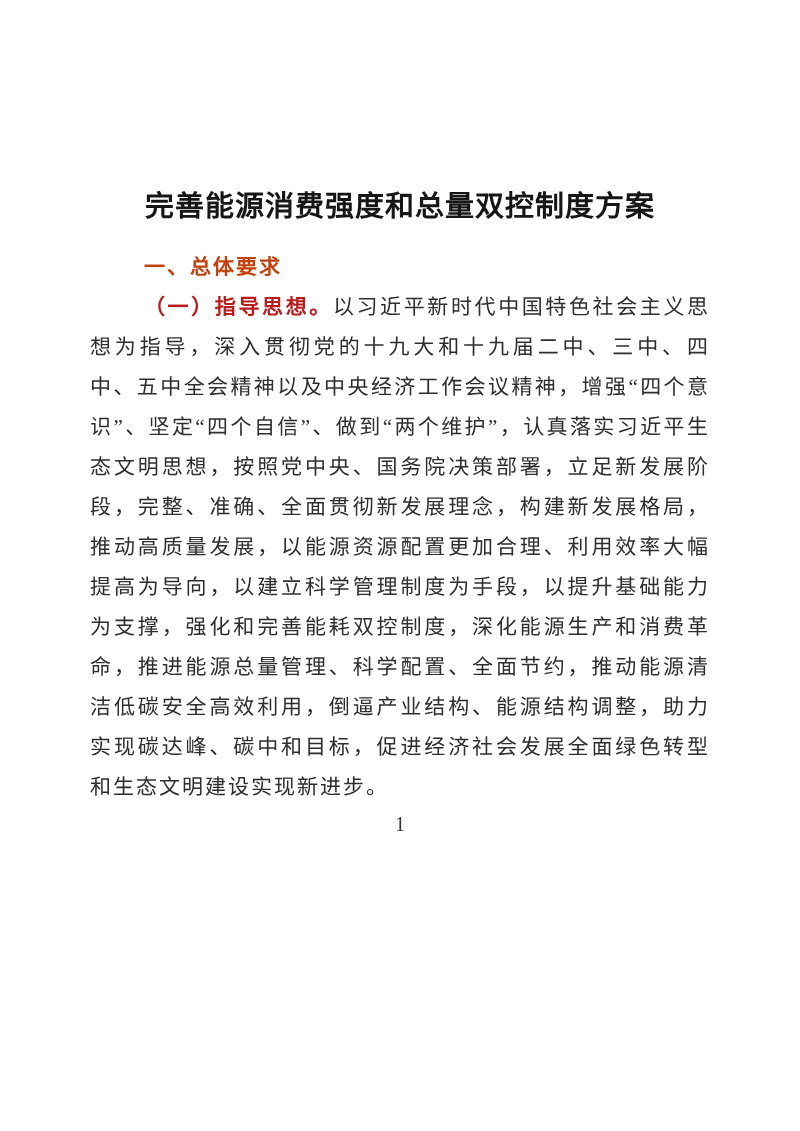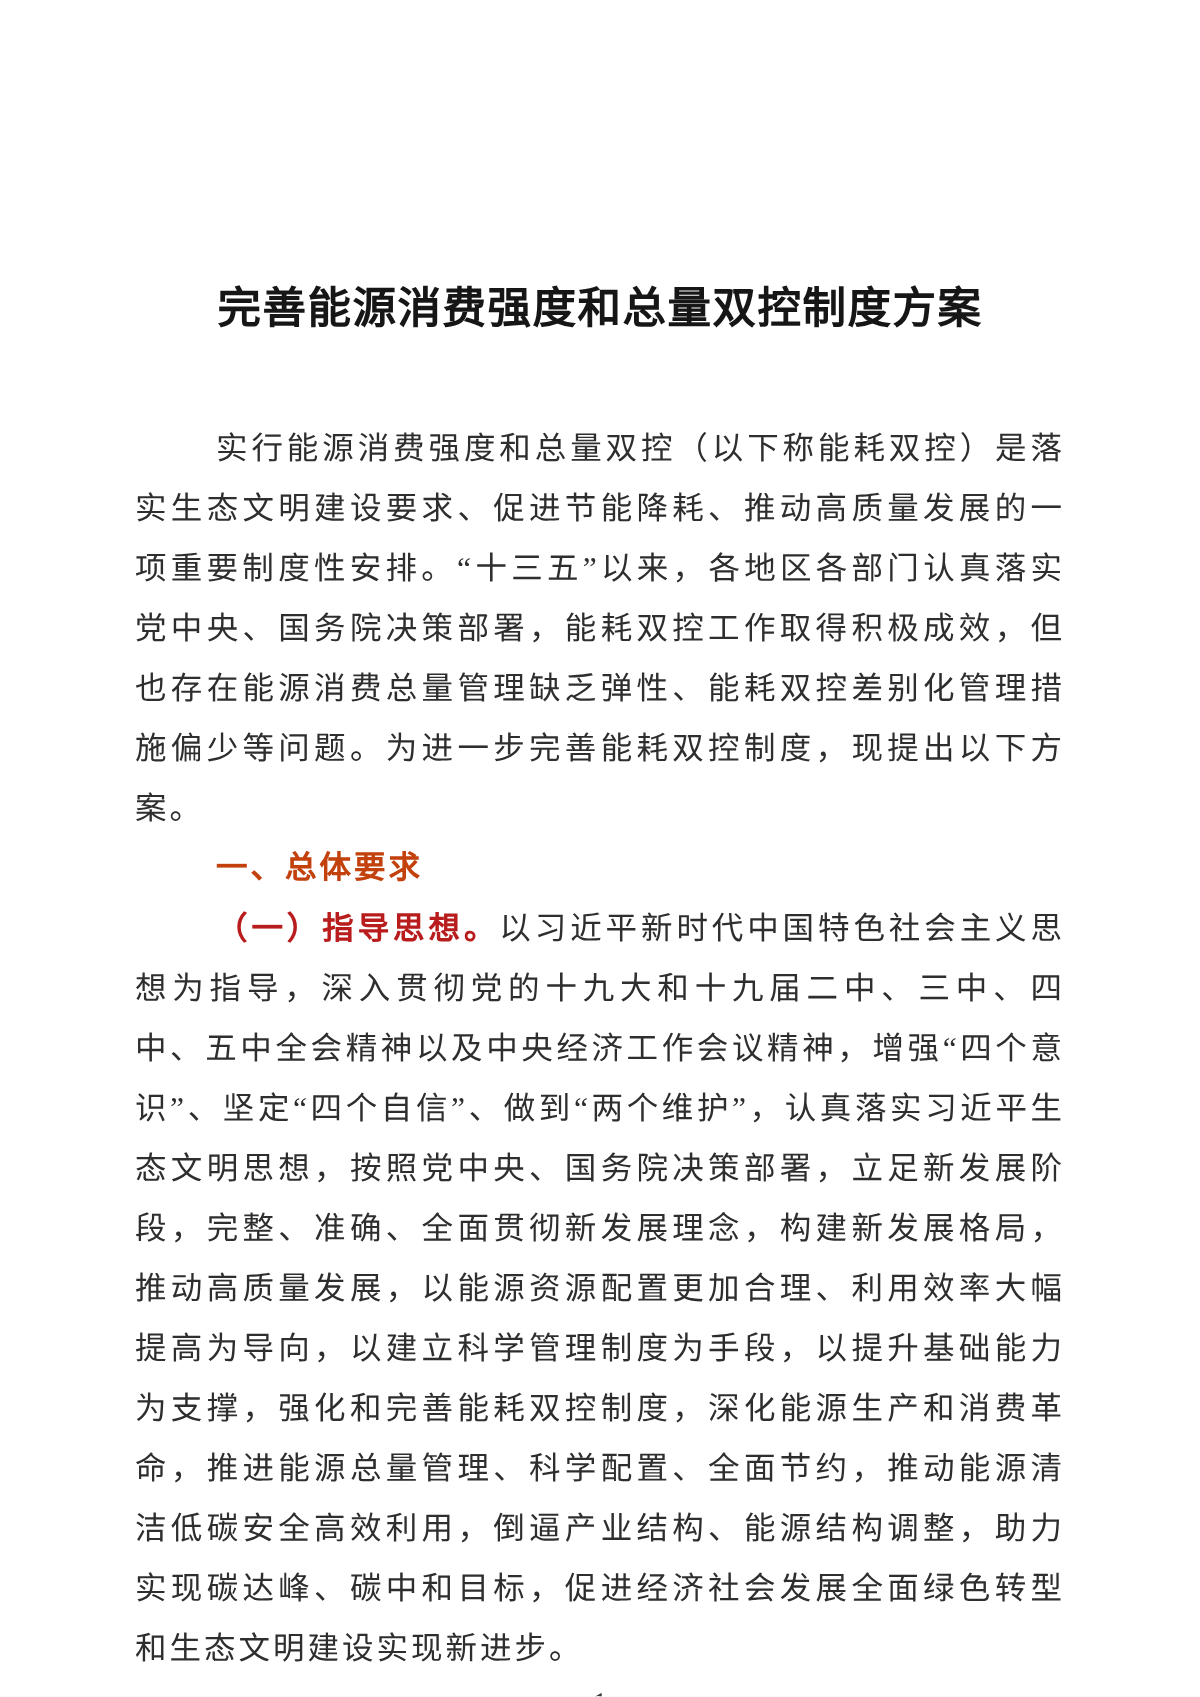--- a/index.html
+++ b/index.html
@@ -68,21 +68,20 @@
   }
 </style>
 </head>
 <body>
 
 <div class="page">
   <div class="content">
 
     <h1 class="doc-title">完善能源消费强度和总量双控制度方案</h1>
 
-    <p class="para para-intro">实行能源消费强度和总量双控（以下称能耗双控）是落实生态文明建设要求、促进节能降耗、推动高质量发展的一项重要制度性安排。“十三五”以来，各地区各部门认真落实党中央、国务院决策部署，能耗双控工作取得积极成效，但也存在能源消费总量管理缺乏弹性、能耗双控差别化管理措施偏少等问题。为进一步完善能耗双控制度，现提出以下方案。</p>
 
     <h2 class="section-heading">一、总体要求</h2>
 
     <p class="para"><span class="item-lead">（一）指导思想。</span><span>以习近平新时代中国特色社会主义思想为指导，深入贯彻党的十九大和十九届二中、三中、四中、五中全会精神以及中央经济工作会议精神，增强“四个意识”、坚定“四个自信”、做到“两个维护”，认真落实习近平生态文明思想，按照党中央、国务院决策部署，立足新发展阶段，完整、准确、全面贯彻新发展理念，构建新发展格局，推动高质量发展，以能源资源配置更加合理、利用效率大幅提高为导向，以建立科学管理制度为手段，以提升基础能力为支撑，强化和完善能耗双控制度，深化能源生产和消费革命，推进能源总量管理、科学配置、全面节约，推动能源清洁低碳安全高效利用，倒逼产业结构、能源结构调整，助力实现碳达峰、碳中和目标，促进经济社会发展全面绿色转型和生态文明建设实现新进步。</span></p>
 
     <div class="page-number">1</div>
 
   </div>
 </div>
 

